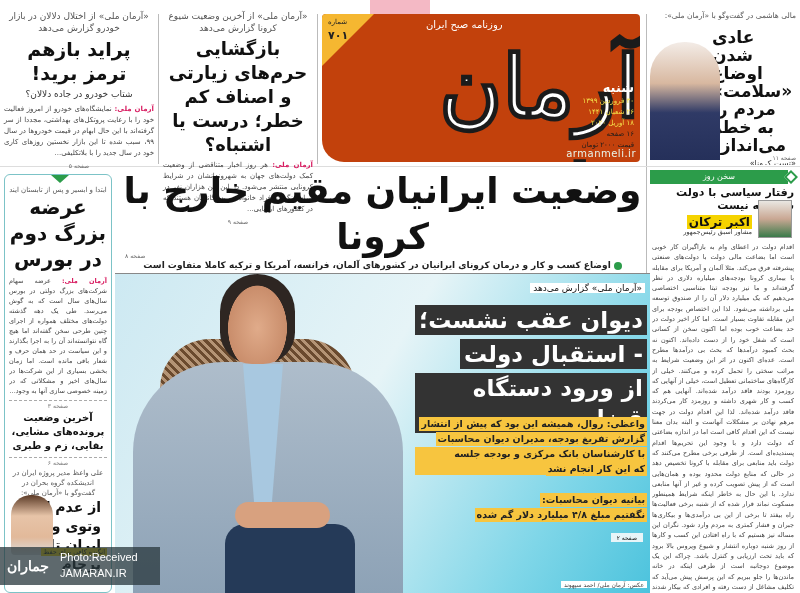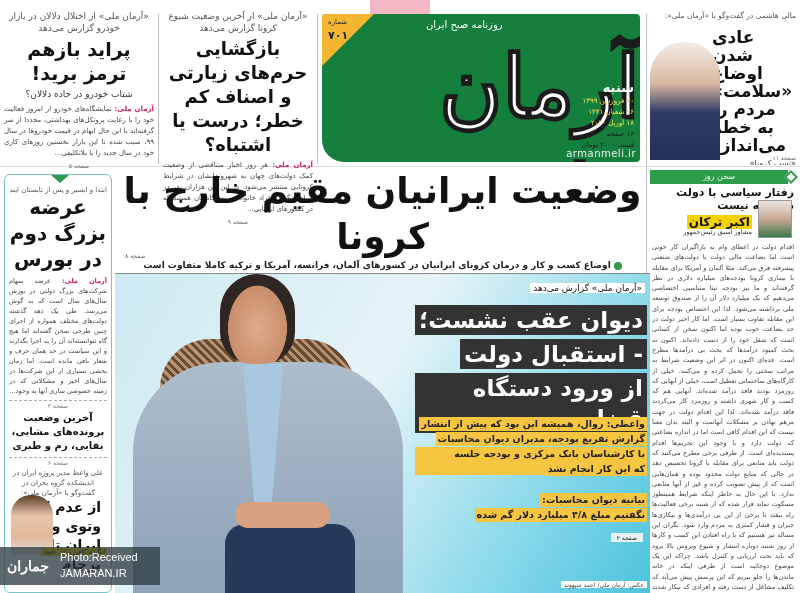--- a/index.html
+++ b/index.html
@@ -17,21 +17,21 @@
   
   #story-tl { left: 4px; top: 10px; width: 150px; height: 155px; }
   #story-tl .headline { font-size: 19px; font-weight: bold; line-height: 24px; margin-top: 3px; }
   #story-tl .sub { font-size: 9px; color: #333; margin-top: 4px; }
 
   
   #story-tm { left: 163px; top: 10px; width: 150px; height: 155px; }
   #story-tm .headline { font-size: 18px; font-weight: bold; line-height: 24px; margin-top: 3px; }
 
   
-  #masthead { left: 322px; top: 14px; width: 318px; height: 148px; background: #15803d; border-radius: 4px 4px 4px 22px; overflow: hidden; }
+  #masthead { left: 322px; top: 14px; width: 318px; height: 148px; background: #c2410c; border-radius: 4px 4px 4px 22px; overflow: hidden; }
   #masthead .issue-corner { position: absolute; left: 0; top: 0; width: 0; height: 0; border-top: 52px solid #f5b731; border-right: 52px solid transparent; }
   #masthead .issue-label { position: absolute; left: 6px; top: 4px; font-size: 7px; color: #222; }
   #masthead .issue-num { position: absolute; left: 6px; top: 15px; font-size: 11px; font-weight: bold; color: #222; }
   #masthead .tagline { position: absolute; left: 104px; top: 5px; font-size: 10px; color: #fff; }
   #masthead .logo { position: absolute; left: 22px; top: 18px; font-family: "DejaVu Serif", serif; font-size: 86px; font-weight: bold; color: #fff; -webkit-text-stroke: 2px #1b1b1b; line-height: 110px; letter-spacing: -3px; }
   #masthead .dateblock { position: absolute; right: 6px; top: 66px; text-align: right; color: #fff; }
   #masthead .day { font-size: 13px; color: #fff; font-weight: bold; line-height: 16px; }
   #masthead .date-line { font-size: 7px; color: #f5e34a; line-height: 11px; }
   #masthead .date-line.w { color: #1b1b1b; }
   #masthead .website { position: absolute; right: 4px; bottom: 3px; font-size: 10px; color: #e8f5ea; direction: ltr; letter-spacing: 0.5px; }
@@ -50,21 +50,21 @@
   #main-head .kicker { font-size: 12px; color: #333; line-height: 16px; }
   #main-head .headline { font-size: 36px; font-weight: bold; line-height: 46px; letter-spacing: -1px; }
   #main-head .sub { font-size: 9px; font-weight: bold; color: #222; }
   #main-head .dot { display: inline-block; width: 8px; height: 8px; border-radius: 50%; background: #2c9c4a; margin-left: 3px; vertical-align: middle; }
   #main-head .page-ref { position: absolute; left: 10px; bottom: 4px; }
 
   
   #left-col { left: 4px; top: 174px; width: 108px; height: 419px; border: 1px solid #7cc3c7; border-radius: 6px; overflow: hidden; }
   #left-col .tri { position: absolute; left: 46px; top: 0; width: 0; height: 0; border-left: 9px solid transparent; border-right: 9px solid transparent; border-top: 8px solid #2c9c4a; }
   #left-col .section { padding: 0 4px; }
-  #left-col .k1 { font-size: 7px; color: #555; text-align: right; margin-top: 11px; }
+  #left-col .k1 { font-size: 7px; color: #555; text-align: center; margin-top: 11px; }
   #left-col .h1 { font-size: 20px; font-weight: bold; line-height: 26px; text-align: center; }
   #left-col .b1 { font-size: 6.5px; line-height: 10px; color: #444; text-align: justify; margin-top: 4px; height: 120px; overflow: hidden; }
   #left-col .sep { font-size: 6px; color: #777; text-align: center; border-top: 1px dashed #aaa; margin: 4px 4px 2px; padding-top: 1px; }
   #left-col .k2 { font-size: 7px; color: #555; text-align: center; line-height: 10px; }
   #left-col .h2 { font-size: 10px; font-weight: bold; line-height: 14px; text-align: center; }
   #left-col .h3 { font-size: 14px; font-weight: bold; line-height: 19px; text-align: right; padding-right: 6px; }
   #left-col .portrait { position: absolute; left: 6px; top: 320px; width: 42px; height: 60px; background: linear-gradient(180deg, #5b3a26 0%, #e7c4a8 35%, #e2b99a 70%, #ddd 100%); border-radius: 20px 20px 4px 4px; }
   #left-col .quote-tag { position: absolute; right: 4px; top: 373px; background: #f5d300; font-size: 6.5px; padding: 0 2px; }
 
   

